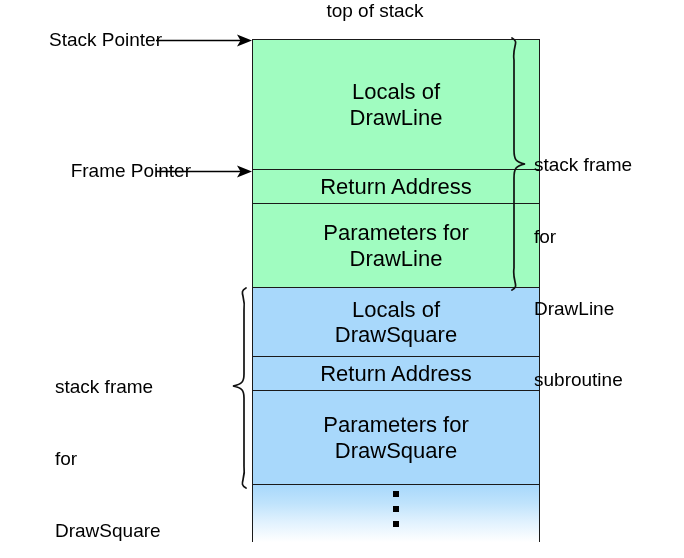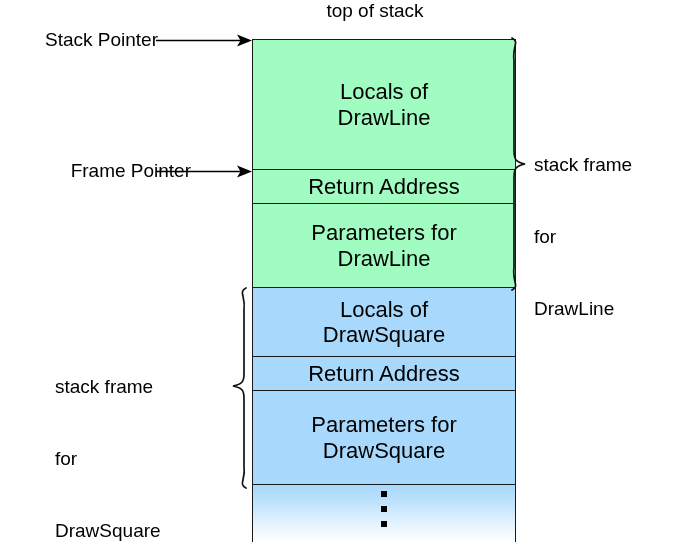--- a/index.html
+++ b/index.html
@@ -47,21 +47,21 @@
   
   .stack-col {
     position: absolute;
     left: 252px;
     top: 39px;
     width: 246px;
   }
   .cell {
     position: absolute;
     left: 0;
-    width: 264px;
+    width: 288px;
     box-sizing: border-box;
     border: 1.6px solid #1a1a1a;
     display: flex;
     align-items: center;
     justify-content: center;
     text-align: center;
     font-size: 22px;
     line-height: 1.16;
   }
   .cell.green { background: #a0fcc0; }
@@ -97,21 +97,21 @@
     background: #000;
   }
 </style>
 </head>
 <body>
 
 <div id="canvas">
 
   <div class="txt caption" style="left:252px; top:0; width:246px;">top of stack</div>
 
-  <div class="txt ptr-label" style="left:8px; top:29px; width:150px;">Stack Pointer</div>
+  <div class="txt ptr-label" style="left:0px; top:29px; width:150px;padding-left:12px;">Stack Pointer</div>
   <svg class="arrow-svg" style="left:156px; top:30px;" width="100" height="22" viewBox="0 0 100 22">
     <line x1="0" y1="10.5" x2="86" y2="10.5" stroke="#000" stroke-width="1.7"></line>
     <path d="M 96 10.5 L 81 4.4 L 84.5 10.5 L 81 16.6 Z" fill="#000"></path>
   </svg>
 
   <div class="txt ptr-label" style="left:0px; top:160px; width:150px;padding-left:41px;">Frame Pointer</div>
   <svg class="arrow-svg" style="left:156px; top:161px;" width="100" height="22" viewBox="0 0 100 22">
     <line x1="0" y1="10.5" x2="86" y2="10.5" stroke="#000" stroke-width="1.7"></line>
     <path d="M 96 10.5 L 81 4.4 L 84.5 10.5 L 81 16.6 Z" fill="#000"></path>
   </svg>
@@ -174,20 +174,21 @@
              L 8 114
              C 8 124, 10 126, 19 128
              C 10 130, 8 132, 8 142
              L 8 232
              C 6 246, 14 250, 6 254" fill="none" stroke="#111" stroke-width="1.7" stroke-linecap="round"></path>
   </svg>
   <div class="txt brace-caption" style="left:534px; top:105px; width:148px;">
     <div>stack frame</div>
     <div>for</div>
     <div>DrawLine</div>
+    <div>subroutine</div>
   </div>
 
   <svg class="brace-svg" style="left:226px; top:286px;" width="26" height="204" viewBox="0 0 26 204">
     <path d="M 20 2
              C 12 6, 20 10, 18 24
              L 18 88
              C 18 96, 16 98, 7 100
              C 16 102, 18 104, 18 112
              L 18 180
              C 20 194, 12 198, 20 202" fill="none" stroke="#111" stroke-width="1.7" stroke-linecap="round"></path>

